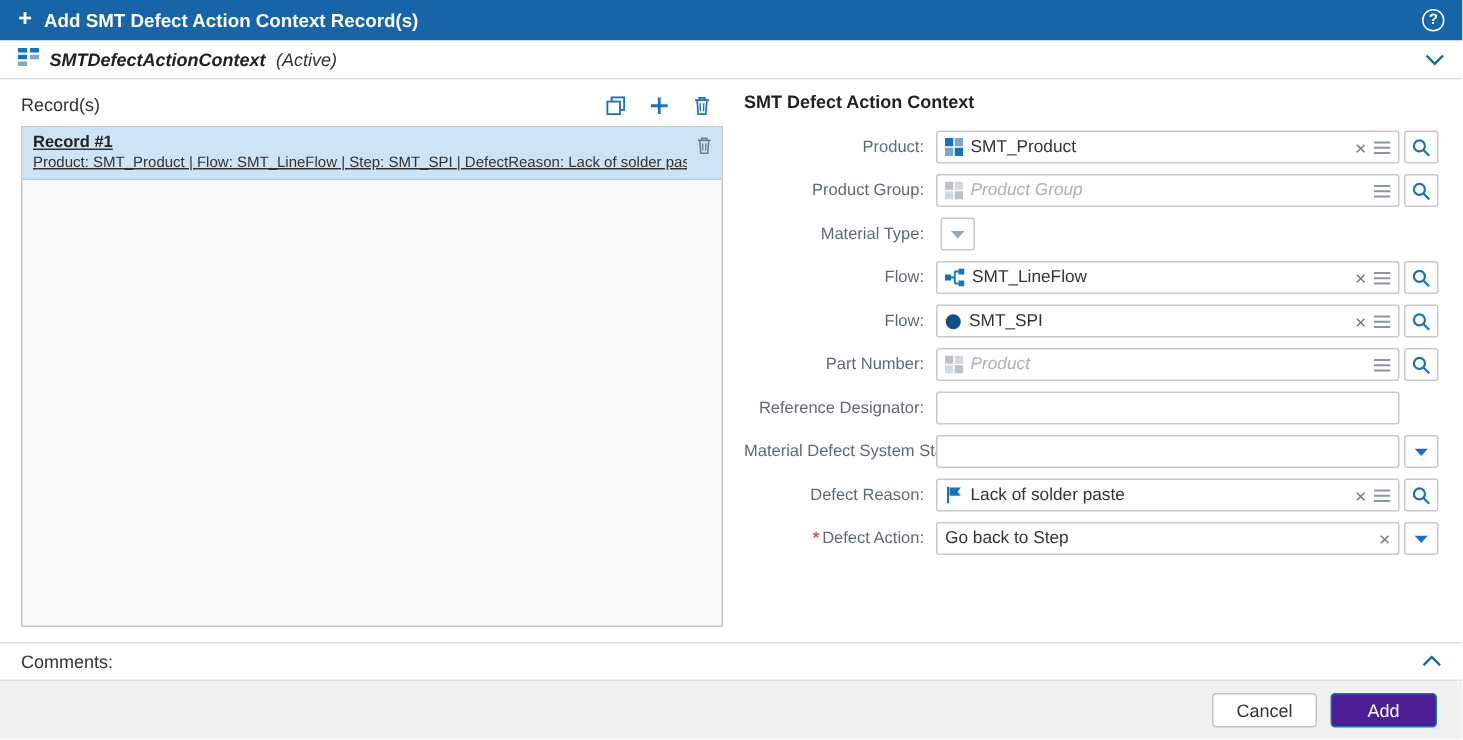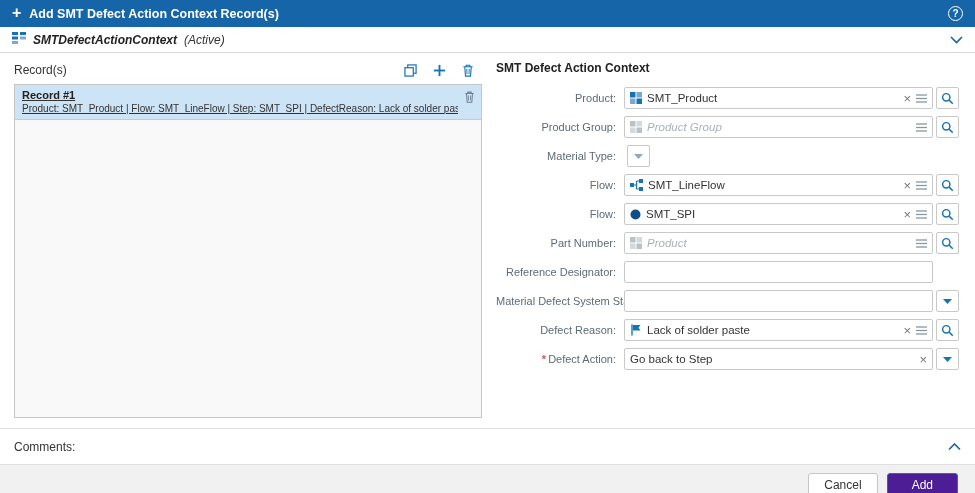--- a/index.html
+++ b/index.html
@@ -69,21 +69,21 @@
   .listic { display: flex; cursor: pointer; flex-shrink: 0; }
   .ficon { display: flex; flex-shrink: 0; }
   .sbtn {
     width: 23px; height: 22px; margin-left: 3px; flex-shrink: 0;
     border: 1px solid #c9c9c9; border-radius: 2px; background: #fff;
     display: flex; align-items: center; justify-content: center; cursor: pointer; padding: 0;
   }
   .spacer { width: 26px; flex-shrink: 0; }
   
   .comments {
-    height: 37px; border-top: 1px solid #e0e0e0; border-bottom: 1px solid #e0e0e0;
+    height: 26px; border-top: 1px solid #e0e0e0; border-bottom: 1px solid #e0e0e0;
     display: flex; align-items: center; padding: 0 14px; background: #fff; color: #333;
   }
   .comments .chev { margin-left: auto; display: flex; cursor: pointer; }
   
   .footer {
     height: 39px; background: #f1f1f1; display: flex; align-items: center;
     justify-content: flex-end; gap: 9px; padding: 0 17px;
   }
   .btn {
     height: 23px; border-radius: 3px; font-size: 12px;

